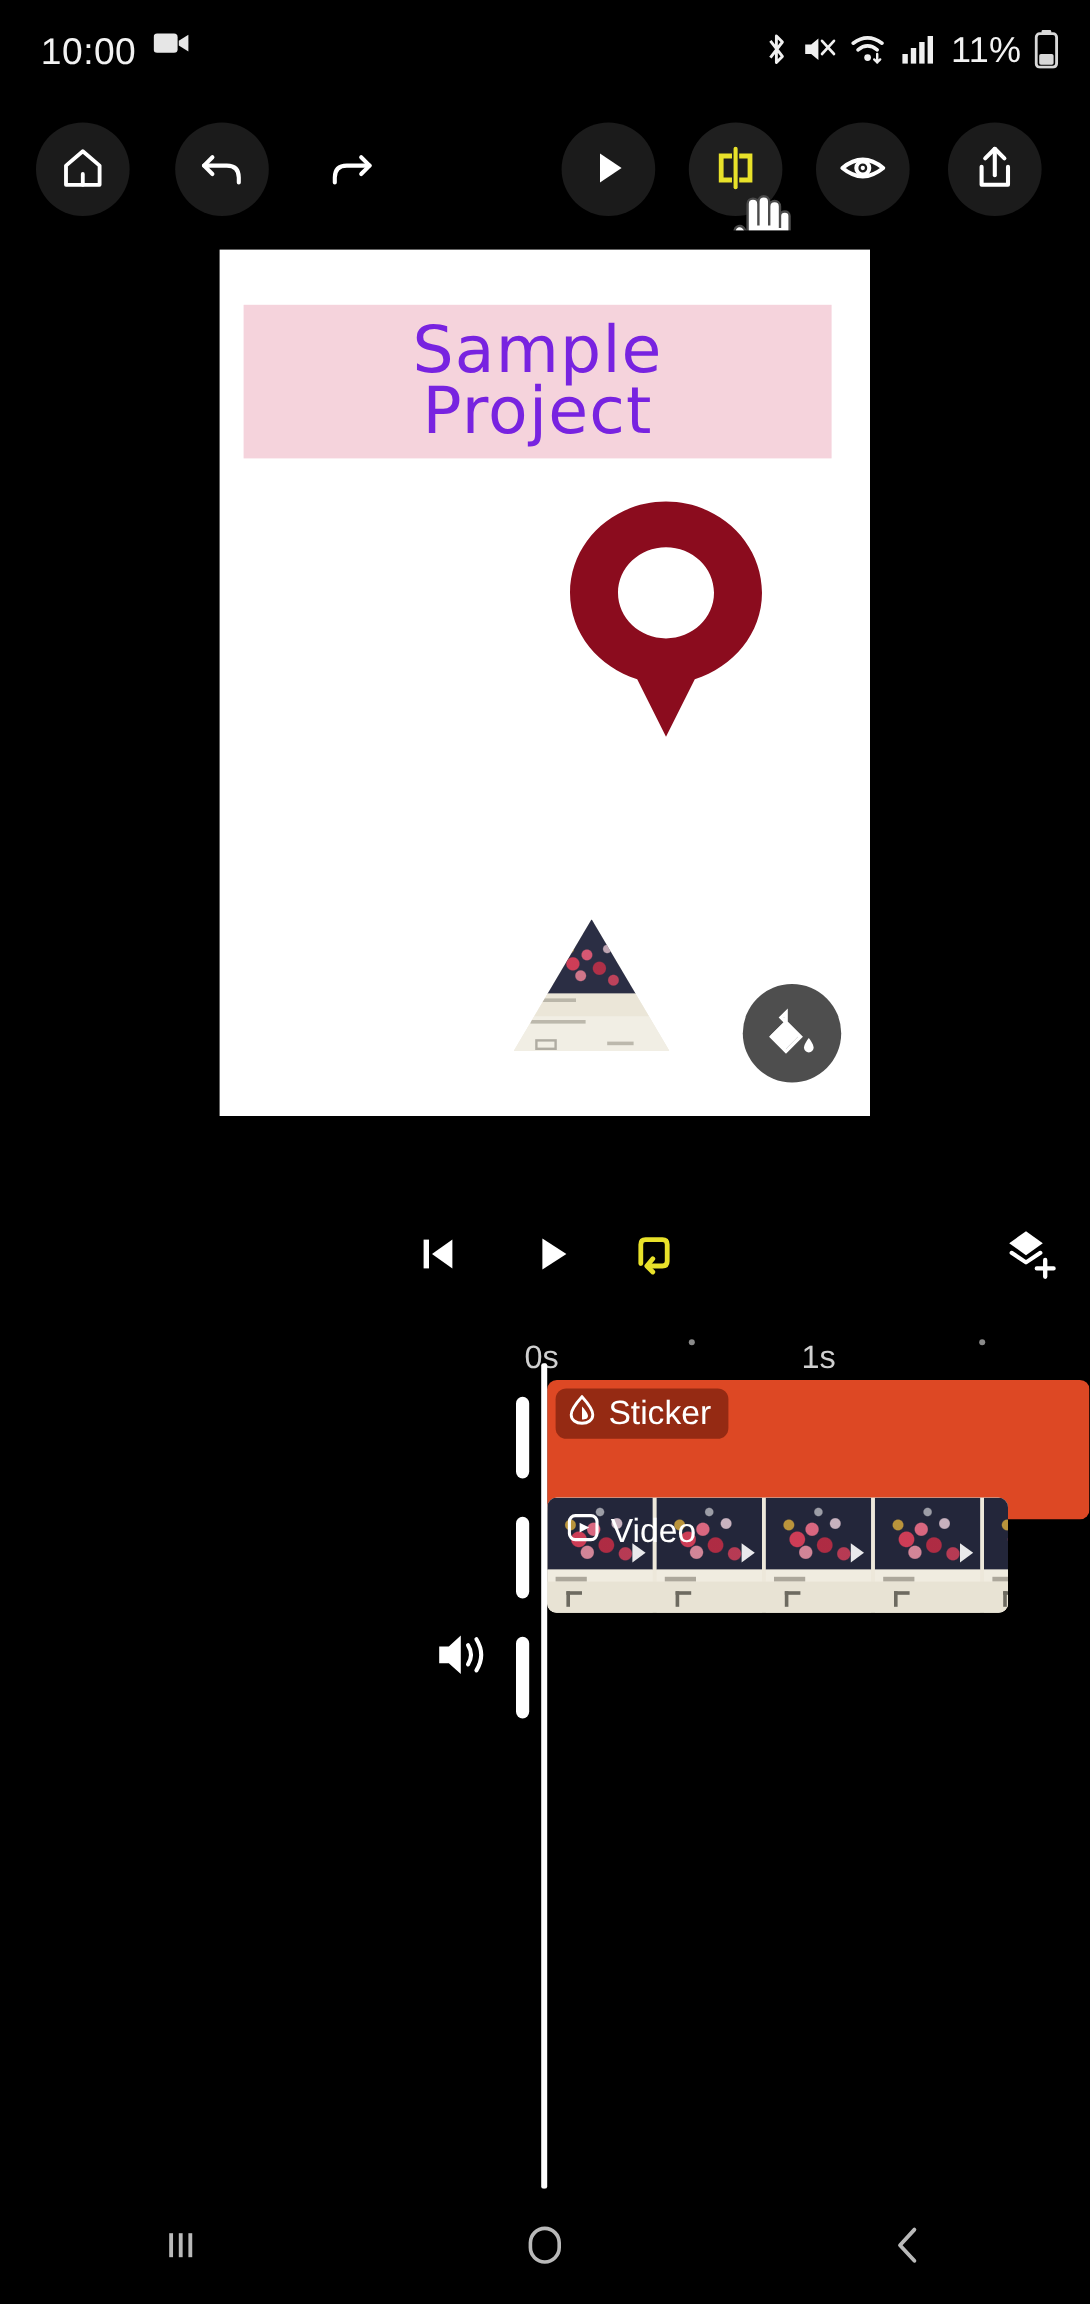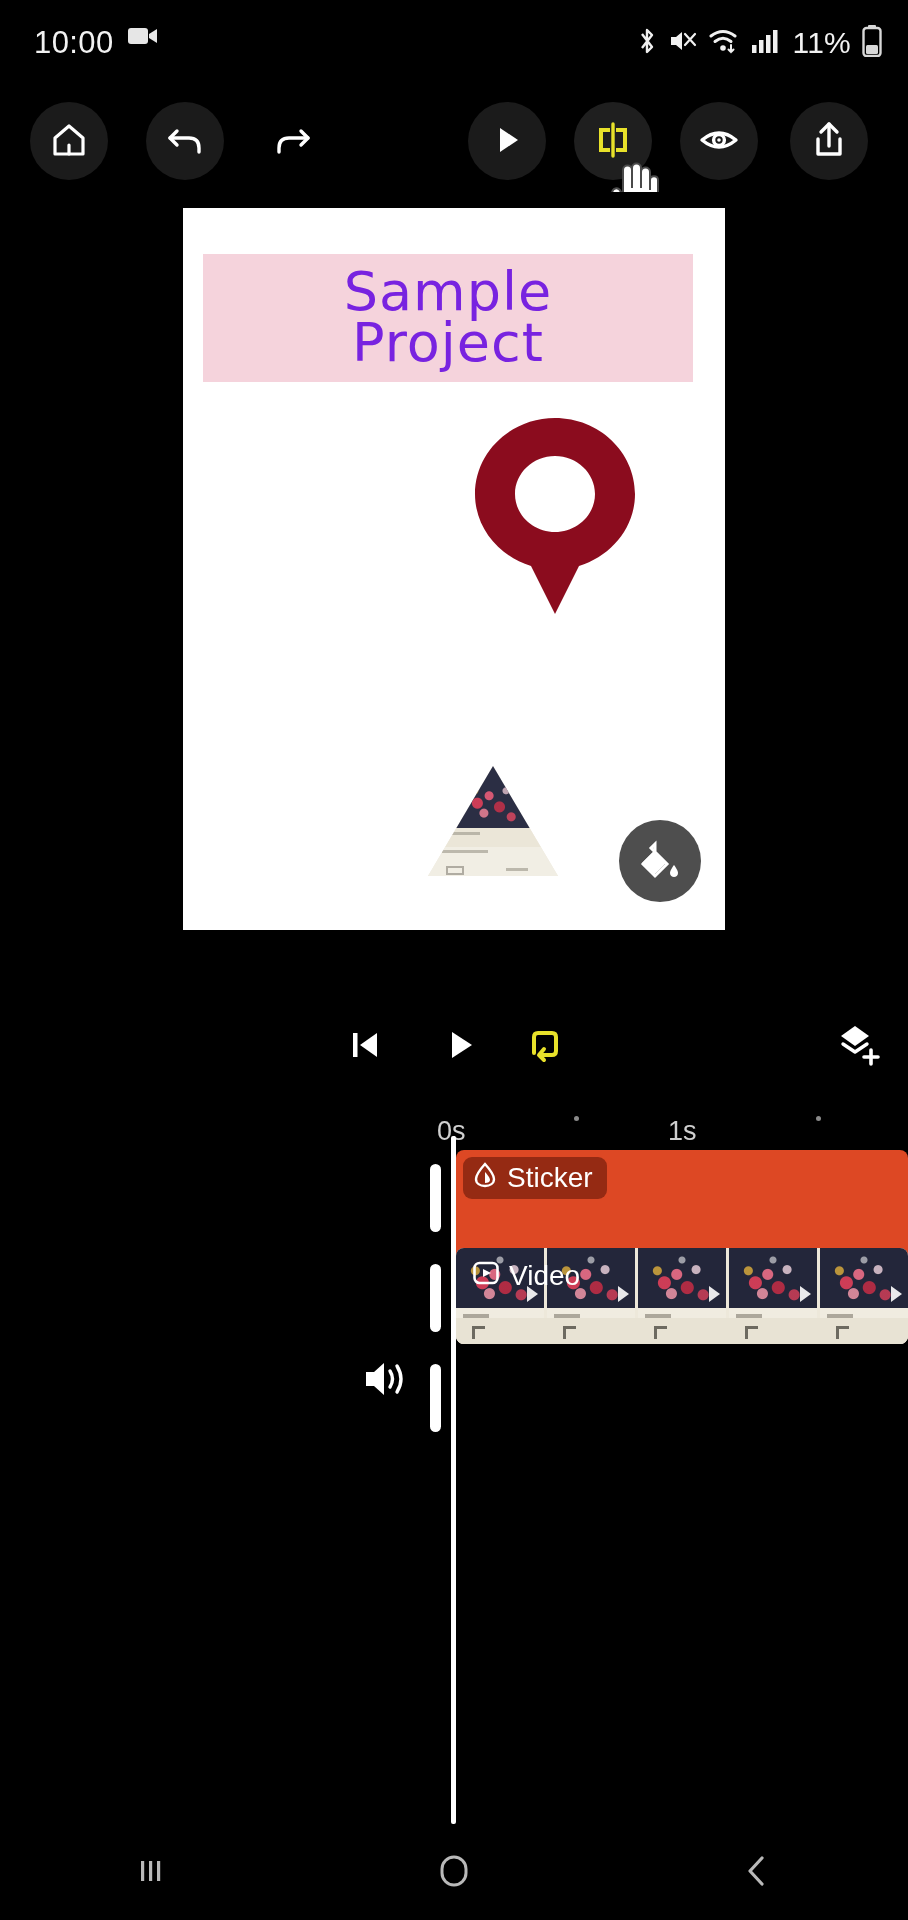--- a/index.html
+++ b/index.html
@@ -571,21 +571,21 @@
               <path d="M13 10 C13 10 18 15 18 18 C18 20 16 21 13 21 Z" fill="#ffffff"></path>
             </svg>
           </span>
           <span>Sticker</span>
         </div>
       </div>
     </div>
 
     <div class="track-row" style="top:156px; height:100px;">
       <div class="track-handle" style="left:430px; top:16px; height:68px;"></div>
-      <div class="clip clip-video" style="left:456px; top:0px; width:452px; height:96px;">
+      <div class="clip clip-video" style="left:456px; top:0px; width:384px; height:96px;">
 
         <div class="vthumb" style="left:0px; width:88px;">
           <div class="v-top"></div>
           <div class="v-bot"></div>
           <div class="v-tick" style="left:7px; top:66px; width:26px; height:4px;"></div>
           <div class="v-tick" style="left:7px; top:76px; width:34px; height:3px;"></div>
           <div class="v-play"></div>
         </div>
         <div class="vthumb" style="left:91px; width:88px;">
           <div class="v-top"></div>

